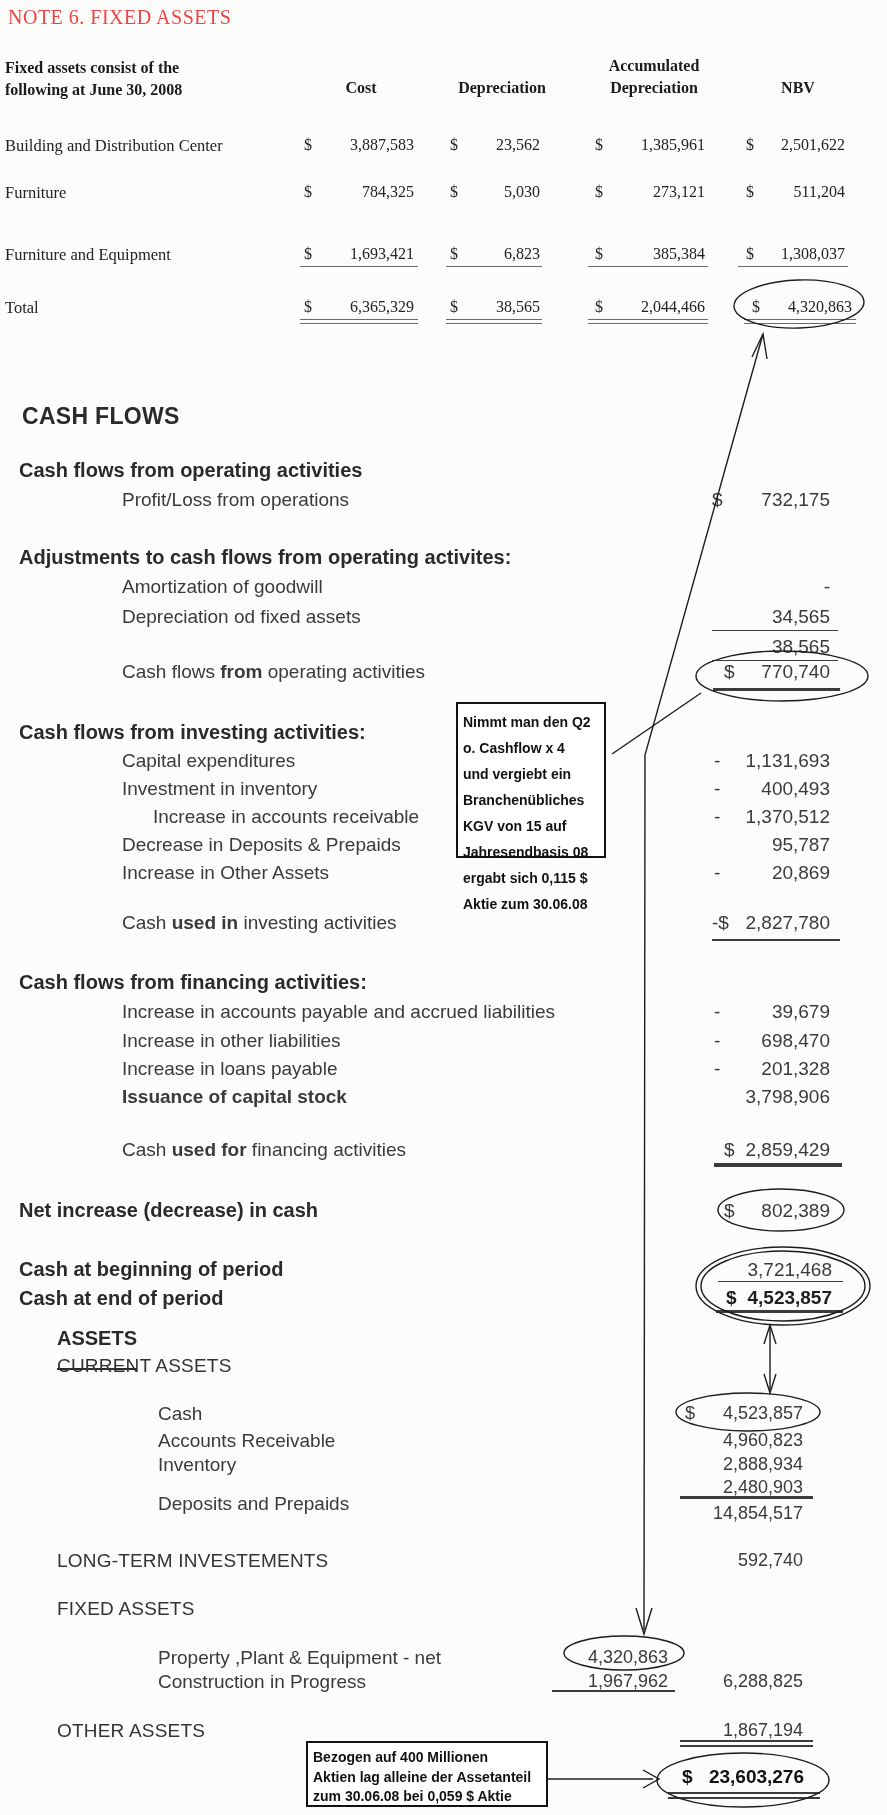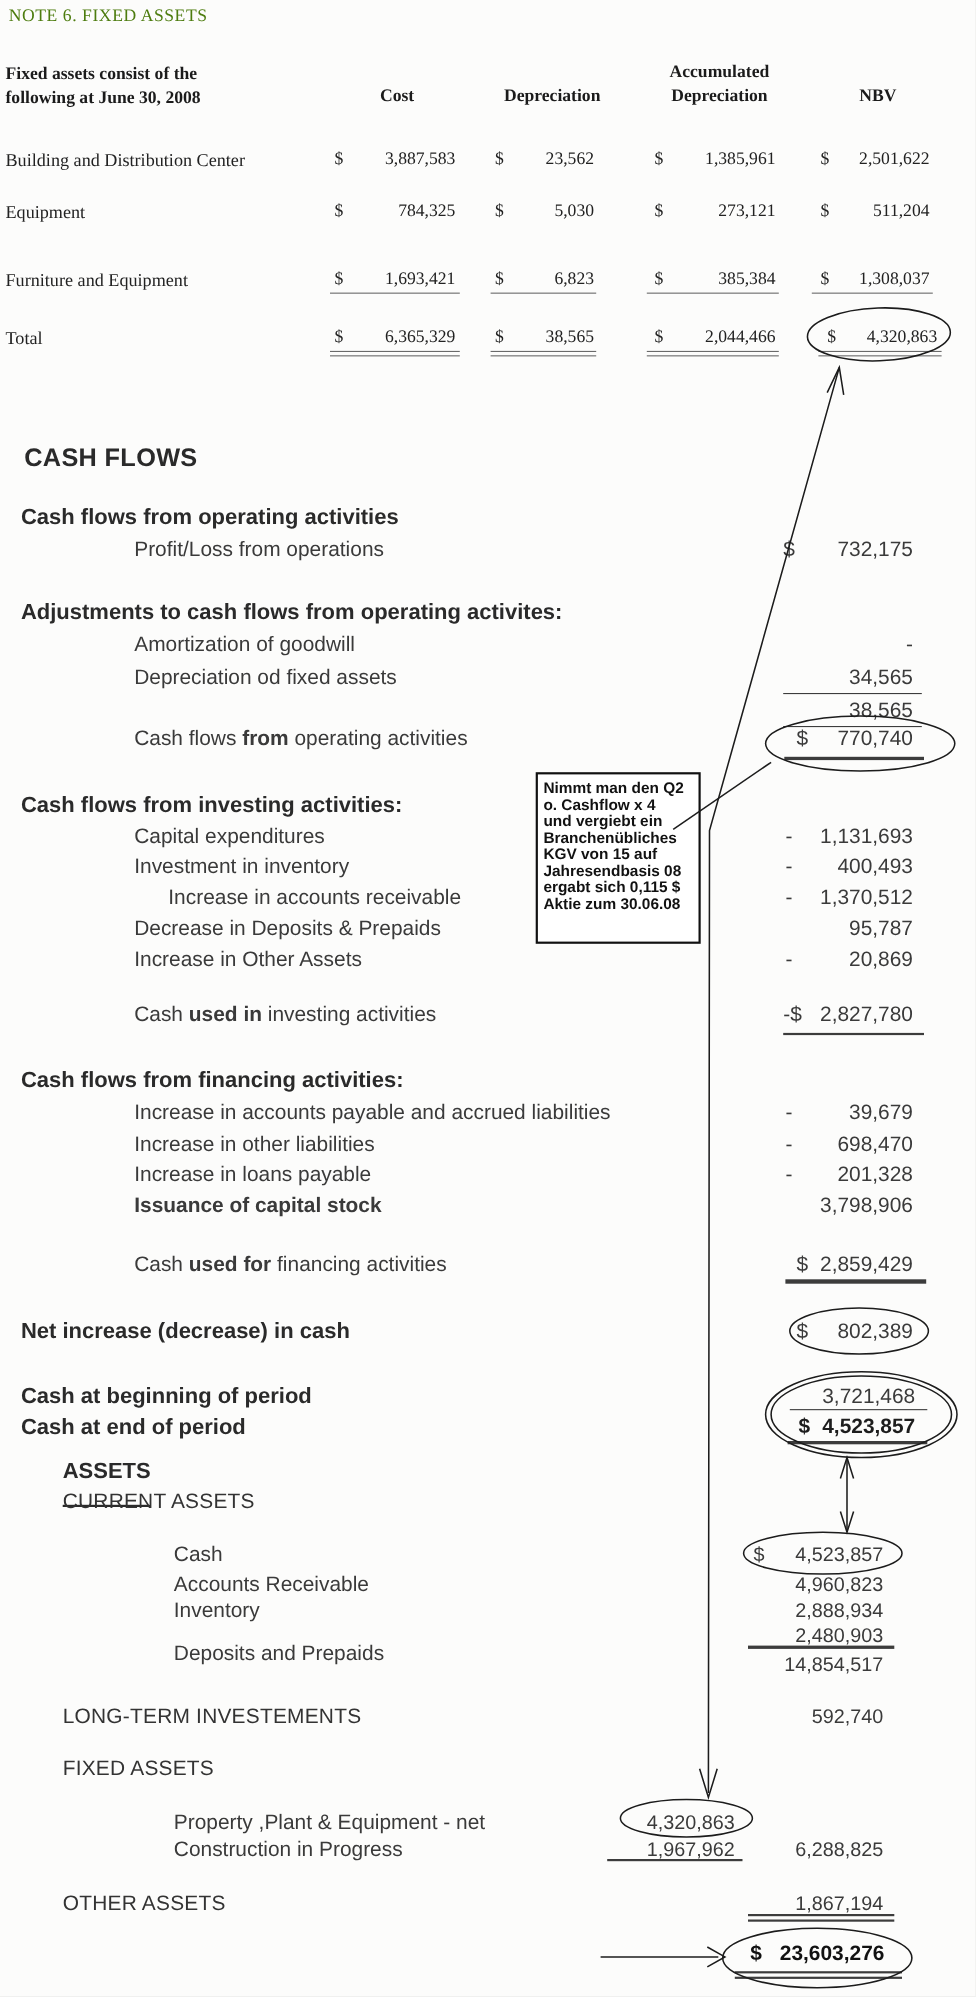--- a/index.html
+++ b/index.html
@@ -3,21 +3,21 @@
 <meta charset="utf-8">
 <style>
   html,body{margin:0;padding:0;background:#e8e8e6;}
   #page{position:relative;width:887px;height:1815px;background:#fcfcfb;margin:0 auto;overflow:hidden;
         color:#161616;}
   
   .serif{font-family:"Liberation Serif","DejaVu Serif",serif;}
   .sans{font-family:"Liberation Sans","DejaVu Sans",sans-serif;}
   .row-label{position:absolute;white-space:nowrap;}
   
-  .t-note{font-size:16px;letter-spacing:.5px;color:#4d7c0f;}
+  .t-note{font-size:20px;letter-spacing:.5px;color:#ef4444;}
   .t-caption{font-weight:bold;font-size:16px;line-height:21px;color:#1b1b1b;}
   .t-colhead{position:absolute;font-weight:bold;font-size:16px;text-align:center;color:#1b1b1b;}
   .t-cell{position:absolute;display:flex;justify-content:space-between;font-size:16px;color:#222;white-space:nowrap;}
   .t-label{position:absolute;font-size:16.5px;color:#222;white-space:nowrap;}
   
   .cf-title{font-weight:bold;font-size:23px;color:#2a2a2a;letter-spacing:.3px;}
   .cf-h{font-weight:bold;font-size:20px;color:#2a2a2a;}
   .cf-item{font-size:19px;color:#3a3a3a;}
   .cf-val{position:absolute;display:flex;justify-content:space-between;font-size:19px;color:#3a3a3a;white-space:nowrap;}
   .cf-val.bold{font-weight:bold;color:#1d1d1d;}
@@ -26,21 +26,21 @@
   .as-item{font-size:19px;color:#3a3a3a;}
   .as-val{position:absolute;display:flex;justify-content:space-between;font-size:18px;color:#3a3a3a;white-space:nowrap;}
   .as-val.bold{font-weight:bold;font-size:19px;color:#111;}
   
   .rule{position:absolute;background:#3c3c3c;}
   .rule.gray{background:#6a6a6a;}
   
   .note-box{position:absolute;border:2px solid #111;background:#fff;
             font-family:"Liberation Sans","DejaVu Sans",sans-serif;
             font-weight:bold;color:#111;white-space:pre-line;}
-  #note-box-1{left:487px;top:702px;width:136px;height:142px;padding:5px 5px;font-size:14px;line-height:15px;}
+  #note-box-1{left:456px;top:702px;width:136px;height:142px;padding:5px 5px;font-size:14px;line-height:26px;}
   #note-box-2{left:306px;top:1741px;width:228px;height:52px;padding:5px 5px;font-size:14px;line-height:19.5px;}
   
   #overlay{position:absolute;left:0;top:0;pointer-events:none;}
   #overlay ellipse,#overlay line,#overlay polyline{fill:none;stroke:#1c1c1c;stroke-width:1.4;}
 </style>
 </head>
 <body>
 
 <div id="page">
 
@@ -67,21 +67,21 @@
     </div>
     <div class="t-cell serif" style="left:595px;top:136px;width:110px;">
       <span>$</span>
         <span>1,385,961</span>
     </div>
     <div class="t-cell serif" style="left:746px;top:136px;width:99px;">
       <span>$</span>
         <span>2,501,622</span>
     </div>
 
-    <div class="t-label serif" style="left:5px;top:183px;">Equipment</div>
+    <div class="t-label serif" style="left:5px;top:183px;">Furniture</div>
     <div class="t-cell serif" style="left:304px;top:183px;width:110px;">
       <span>$</span>
         <span>784,325</span>
     </div>
     <div class="t-cell serif" style="left:450px;top:183px;width:90px;">
       <span>$</span>
         <span>5,030</span>
     </div>
     <div class="t-cell serif" style="left:595px;top:183px;width:110px;">
       <span>$</span>
@@ -353,20 +353,23 @@
   </div>
 
   <div class="note-box" id="note-box-1">Nimmt man den Q2
 o. Cashflow x 4
 und vergiebt ein
 Branchenübliches
 KGV von 15 auf
 Jahresendbasis 08
 ergabt sich 0,115 $
 Aktie zum 30.06.08</div>
+  <div class="note-box" id="note-box-2">Bezogen auf  400 Millionen
+Aktien lag alleine der Assetanteil
+zum 30.06.08 bei 0,059 $ Aktie</div>
 
   <svg id="overlay" width="887" height="1815" viewBox="0 0 887 1815">
 
     <ellipse cx="799" cy="304" rx="65" ry="24" transform="rotate(-2 799 304)"></ellipse>
     <ellipse cx="782" cy="676" rx="86" ry="25"></ellipse>
     <ellipse cx="781" cy="1210" rx="63" ry="21"></ellipse>
     <ellipse cx="783" cy="1286" rx="82" ry="35"></ellipse>
     <ellipse cx="783" cy="1286" rx="87" ry="39"></ellipse>
     <ellipse cx="748" cy="1412" rx="72" ry="19"></ellipse>
     <ellipse cx="624" cy="1653" rx="60" ry="17"></ellipse>

